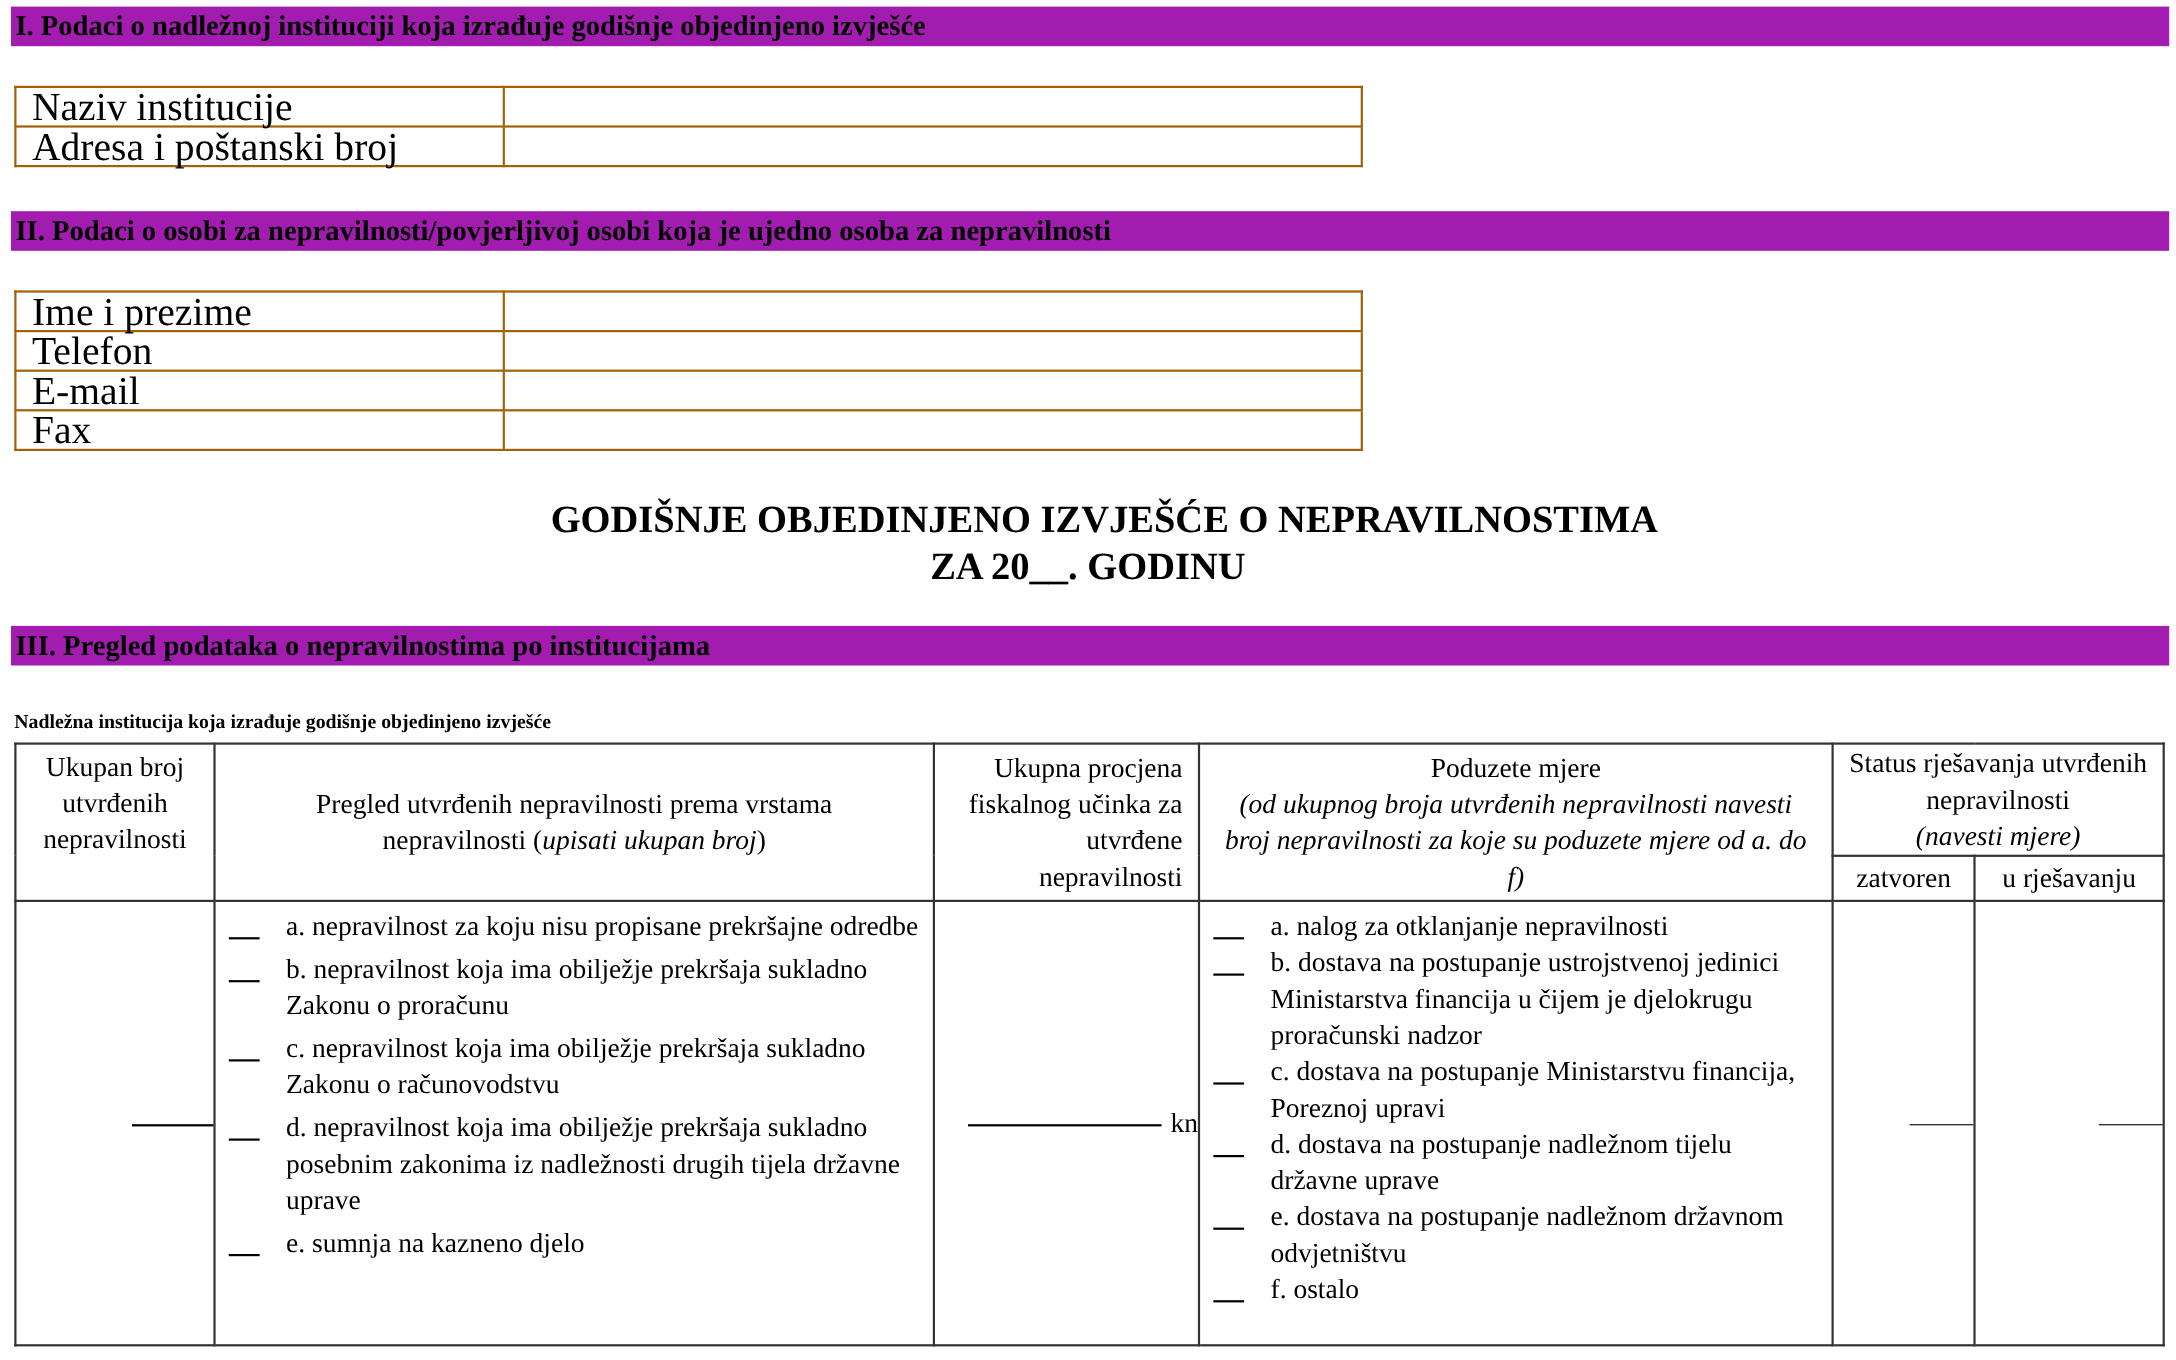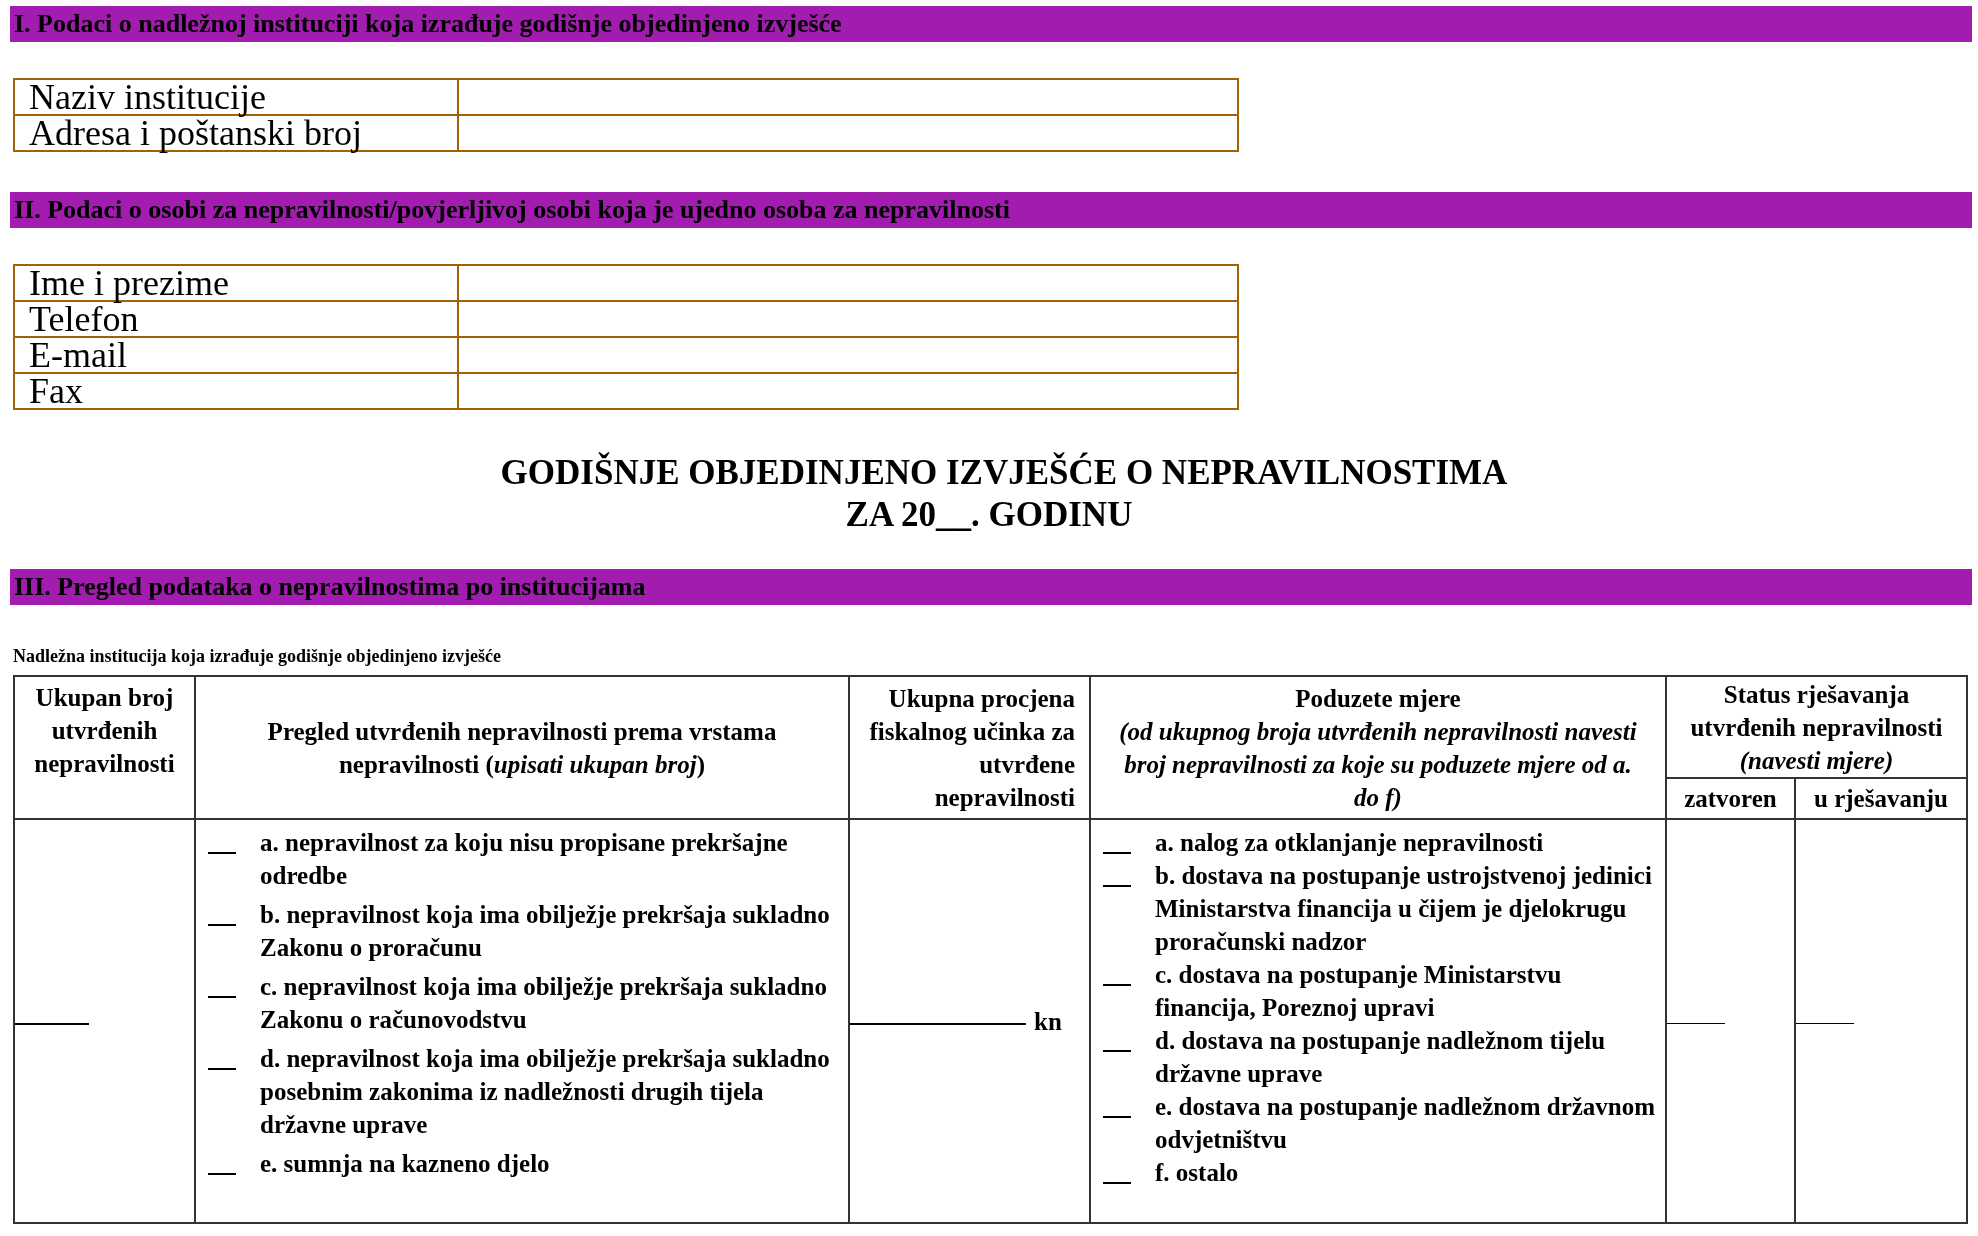--- a/index.html
+++ b/index.html
@@ -5,29 +5,29 @@
   html, body { margin: 0; padding: 0; background: #ffffff; }
   body { width: 1978px; height: 1236px; position: relative; overflow: hidden;
          font-family: "Liberation Serif", "DejaVu Serif", serif; color: #000; }
   .secbar { position: absolute; left: 10px; width: 1962px; height: 36px; background: #a21caf;
             font-weight: bold; font-size: 26px; line-height: 36px; padding-left: 4px; box-sizing: border-box; white-space: nowrap; }
   table.info { position: absolute; left: 13px; border-collapse: collapse; width: 1226px; }
   table.info td { border: 2px solid #a16207; height: 34px; padding: 0 0 0 14px; font-size: 36px; line-height: 34px; vertical-align: bottom; }
   table.info td.lbl { width: 428px; }
   .title { position: absolute; left: 0; width: 1978px; text-align: center; font-weight: bold; font-size: 35px; line-height: 42px; }
   .subtitle { position: absolute; left: 13px; top: 640px; font-weight: bold; font-size: 18px; line-height: 32px; white-space: nowrap; }
-  table.main { position: absolute; left: 13px; top: 675px; width: 1953px; height: 549px; border-collapse: collapse; table-layout: fixed; font-weight: bold; }
+  table.main { position: absolute; left: 13px; top: 675px; width: 1953px; height: 549px; border-collapse: collapse; table-layout: fixed; }
   table.main td { border: 2px solid #333; font-size: 25px; line-height: 33px; padding: 0; }
   table.main .hdr { text-align: center; vertical-align: middle; }
   .it { font-style: italic; }
   ul.opts { list-style: none; margin: 0; padding: 6px 6px 0 12px; }
   ul.opts li { position: relative; padding-left: 52px; margin-bottom: 6px; }
   ul.opts.mj li { margin-bottom: 0; }
   ul.opts li .blank { position: absolute; left: 0; top: 0; width: 28px; height: 26px; border-bottom: 2px solid #000; }
-  .center-cell { text-align: left; vertical-align: middle; margin-top: 24px; }
+  .center-cell { text-align: right; vertical-align: middle; margin-top: 24px; }
   .dash { display: inline-block; width: 74px; border-bottom: 2px solid #000; vertical-align: middle; }
   .dash.sm { width: 58px; border-bottom-width: 1.5px; }
   .amount { display: inline-block; width: 176px; border-bottom: 2px solid #000; margin-right: 8px; vertical-align: middle; }
 </style>
 </head>
 <body>
 
 <div class="secbar" style="top:6px;">I.  Podaci o nadležnoj instituciji koja izrađuje godišnje objedinjeno izvješće</div>
 <table class="info" style="top:78px;">
   <tbody>

